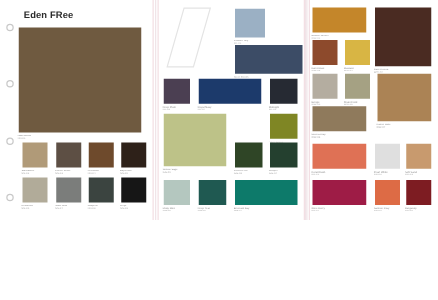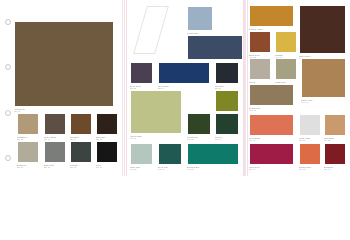--- a/index.html
+++ b/index.html
@@ -122,20 +122,21 @@
   <div class="seam seam-c"></div>
   <div class="seam seam-d"></div>
 
   <div id="rings">
       <div class="ring" style="top: 19px;"></div>
       <div class="ring" style="top: 64px;"></div>
       <div class="ring" style="top: 110px;"></div>
       <div class="ring" style="top: 155px;"></div>
     </div>
 
+  <div class="book-title">Eden FRee</div>
 
   <div id="swatch-layer">
       <div class="swatch" style="left: 14px; top: 21px; width: 100px; height: 86px;">
         <div class="chip" style="background: rgb(111, 90, 64);"></div>
       </div>
       <div class="swatch-label" style="left: 14px; top: 107.5px; width: 100px;">Hazelwood</div>
       <div class="swatch-code" style="left: 14px; top: 110.1px; width: 100px;">NN-01</div>
       <div class="swatch" style="left: 17px; top: 113px; width: 22px; height: 22px;">
         <div class="chip" style="background: rgb(176, 154, 120);"></div>
       </div>

